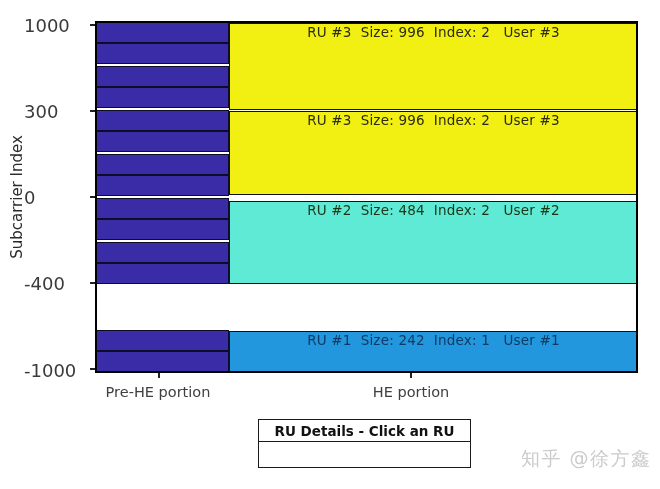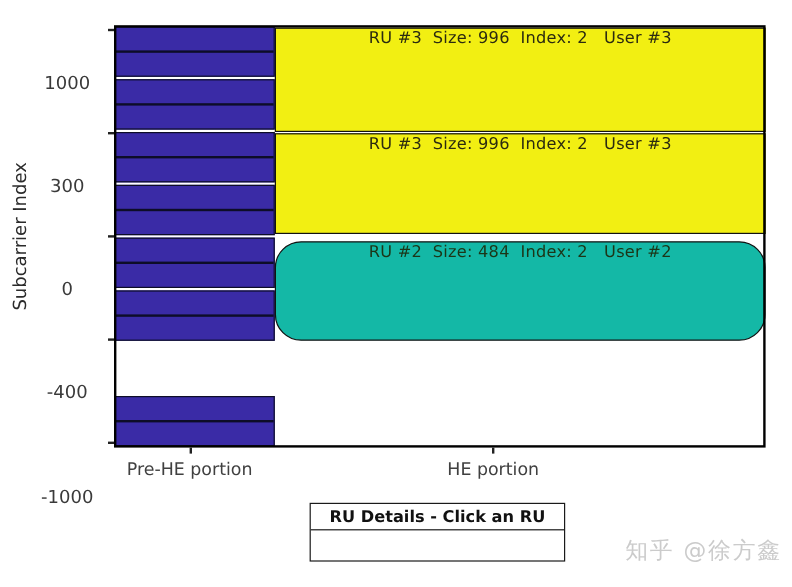--- a/index.html
+++ b/index.html
@@ -16,22 +16,22 @@
     position:absolute; box-sizing:border-box; border:1.7px solid #121212;
     display:flex; justify-content:center; z-index:2;
     cursor:pointer;
   }
   .he-block span { font-size:13.5px; white-space:pre; letter-spacing:0.2px; }
   .prehe-group {
     position:absolute; box-sizing:border-box; border:1.5px solid #10102e; z-index:2;
   }
   .prehe-mid { position:absolute; left:0; right:0; }
   .ytick-label {
-    position:absolute; left:24px; width:64px; text-align:center;
-    font-size:15px; color:#3a3a3a; transform:translateY(-50%); z-index:3;margin-top:44px;
+    position:absolute; left:24px; width:64px; text-align:left;
+    font-size:18px; color:#3a3a3a; transform:translateY(-50%); z-index:3;
   }
   .tick { position:absolute; background:#222222; z-index:7; }
   .xlab {
     position:absolute; top:384px; text-align:center;
     font-size:14.5px; color:#404040;
   }
   #ylabel {
     position:absolute; left:17px; top:197px; white-space:nowrap;
     transform:translate(-50%,-50%) rotate(-90deg);
     font-size:15px; color:#2b2b2b;
@@ -73,22 +73,25 @@
   </div>
 
   <div id="watermark">知乎 @徐方鑫</div>
 
 <div class="he-block" style="left: 229px; width: 409px; top: 23.1px; height: 87.3px; background: rgb(242, 239, 18);">
       <span style="color: rgb(43, 43, 16);">RU #3  Size: 996  Index: 2   User #3</span>
     </div>
     <div class="he-block" style="left: 229px; width: 409px; top: 111.1px; height: 83.9px; background: rgb(242, 239, 18);">
       <span style="color: rgb(43, 43, 16);">RU #3  Size: 996  Index: 2   User #3</span>
     </div>
-    <div class="he-block" style="left: 229px; width: 409px; top: 201.1px; height: 82.7px; background: #14b8a6; border-radius: 22px;">
+    <div class="he-block" style="left: 229px; width: 409px; top: 201.1px; height: 82.7px; background: #5eead4;">
       <span style="color: rgb(28, 53, 23);">RU #2  Size: 484  Index: 2   User #2</span>
+    </div>
+    <div class="he-block" style="left: 229px; width: 409px; top: 330.7px; height: 41.3px; background: rgb(35, 151, 222);">
+      <span style="color: rgb(15, 58, 99);">RU #1  Size: 242  Index: 1   User #1</span>
     </div>
     <div class="prehe-group" style="left: 95px; width: 134px; top: 22px; height: 41.9px; background: rgb(58, 43, 166); border-color: rgb(13, 13, 40);">
       <div class="prehe-mid" style="top: calc(50% - 1.3px); height: 2.6px; background: rgb(13, 13, 40);"></div>
     </div>
     <div class="prehe-group" style="left: 95px; width: 134px; top: 66px; height: 41.9px; background: rgb(58, 43, 166); border-color: rgb(13, 13, 40);">
       <div class="prehe-mid" style="top: calc(50% - 1.3px); height: 2.6px; background: rgb(13, 13, 40);"></div>
     </div>
     <div class="prehe-group" style="left: 95px; width: 134px; top: 110px; height: 41.9px; background: rgb(58, 43, 166); border-color: rgb(13, 13, 40);">
       <div class="prehe-mid" style="top: calc(50% - 1.3px); height: 2.6px; background: rgb(13, 13, 40);"></div>
     </div>

